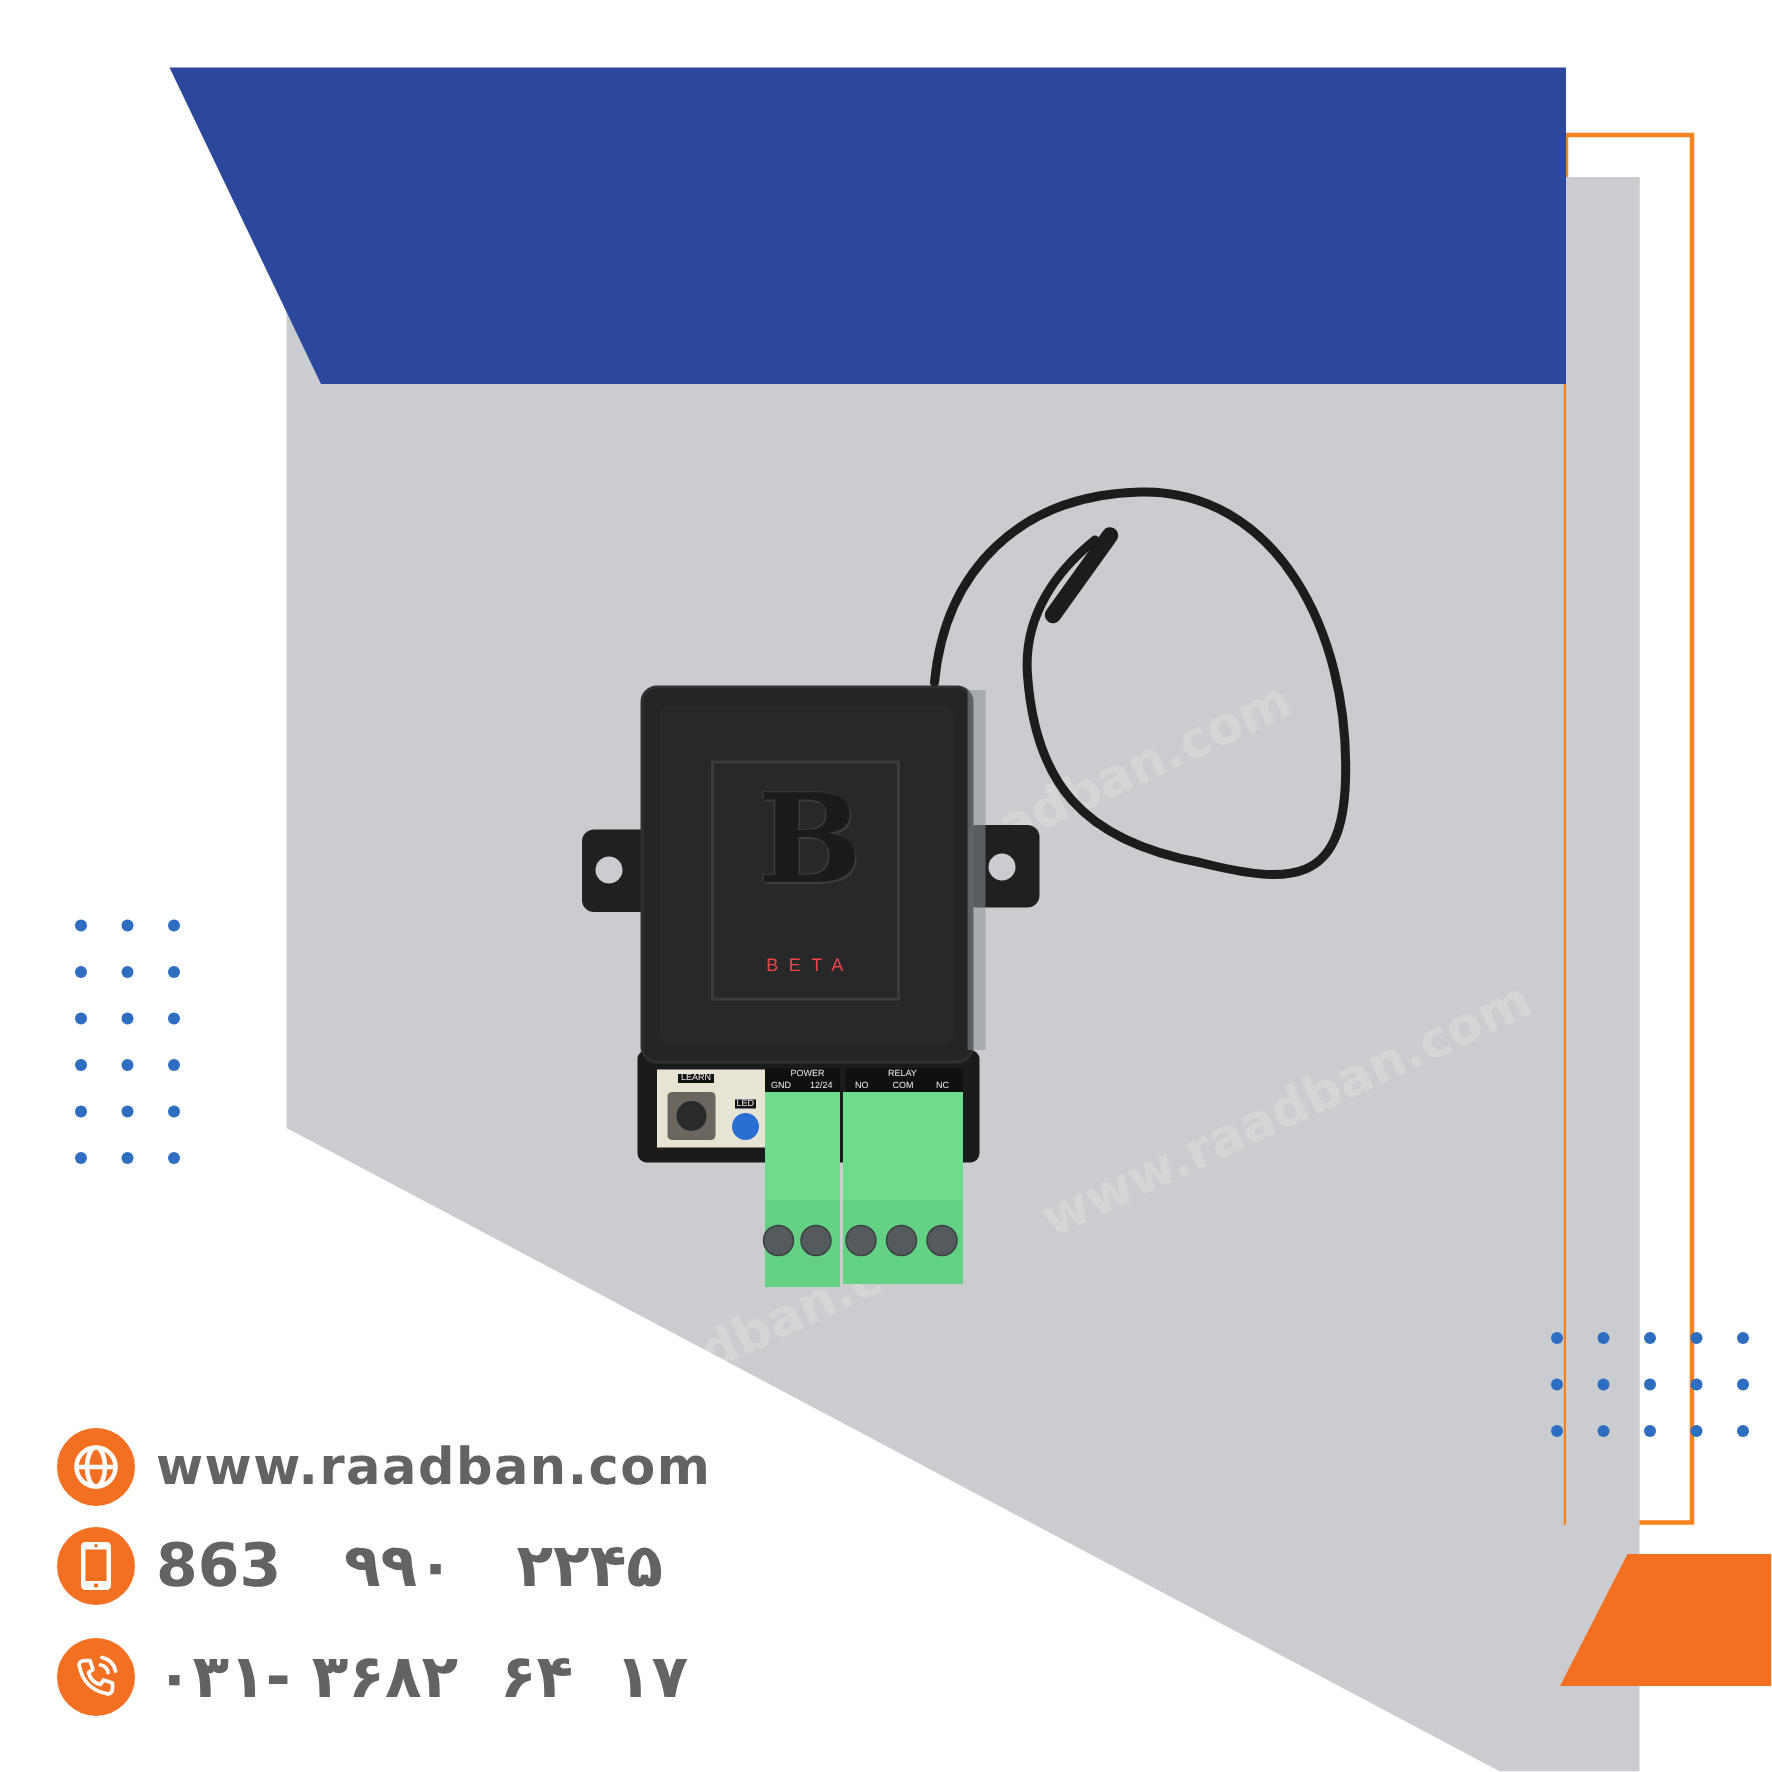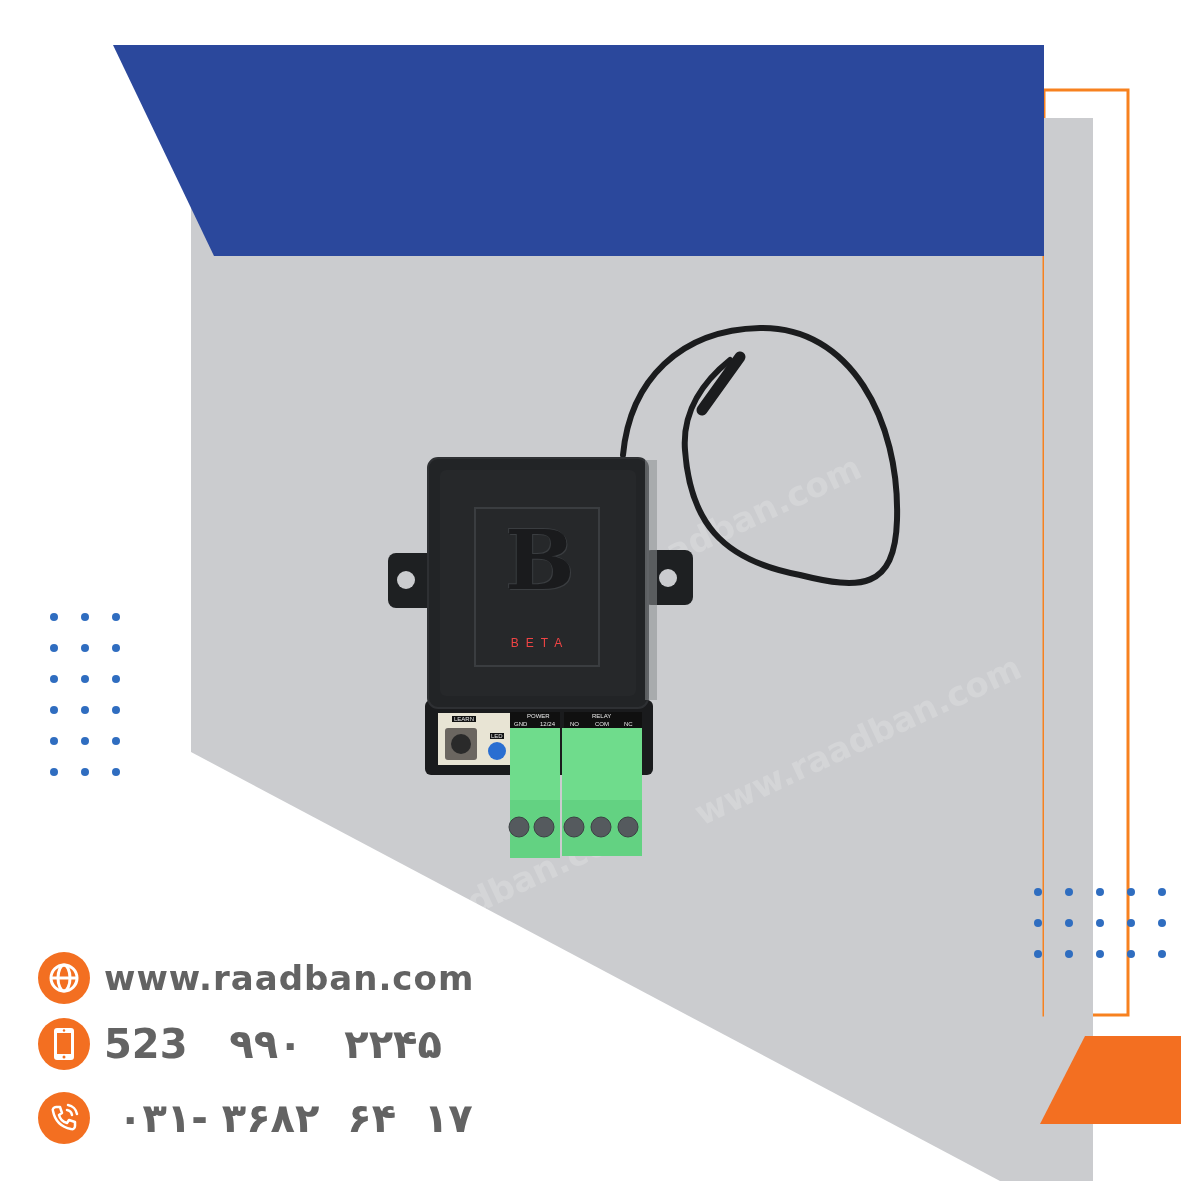--- a/index.html
+++ b/index.html
@@ -145,24 +145,24 @@
 
 <div class="contact-row" style="top:1018px;">
   <span class="contact-icon">
     <svg width="30" height="36" viewBox="0 0 30 36">
         <rect x="5" y="2" width="20" height="32" rx="3" fill="#fff"></rect>
         <rect x="8" y="7" width="14" height="21" fill="#f36f21"></rect>
         <circle cx="15" cy="4.5" r="1.2" fill="#f36f21"></circle>
         <circle cx="15" cy="31" r="1.5" fill="#f36f21"></circle>
       </svg>
   </span>
-  <span class="contact-text phone-text" dir="ltr">523   ۹۹۰   ۲۲۴۵</span>
+  <span class="contact-text phone-text" dir="ltr">863   ۹۹۰   ۲۲۴۵</span>
 </div>
 
-<div class="contact-row" style="top:1092px;gap:14px;">
+<div class="contact-row" style="top:1092px;">
   <span class="contact-icon">
     <svg width="34" height="34" viewBox="0 0 34 34">
         <path d="M9,6 L13,6 L15,12 L12,14 C13,18 16,21 20,22 L22,19 L28,21 L28,25 C28,27 26,29 24,28 C14,26 8,20 6,10 C5,8 7,6 9,6 Z" fill="none" stroke="#fff" stroke-width="2.5" stroke-linejoin="round"></path>
         <path d="M20,9 A6,6 0 0 1 25,14" fill="none" stroke="#fff" stroke-width="2.5" stroke-linecap="round"></path>
         <path d="M21,4 A11,11 0 0 1 30,13" fill="none" stroke="#fff" stroke-width="2.5" stroke-linecap="round"></path>
       </svg>
   </span>
   <span class="contact-text phone-text" dir="ltr">۰۳۱- ۳۶۸۲  ۶۴  ۱۷</span>
 </div>
 

